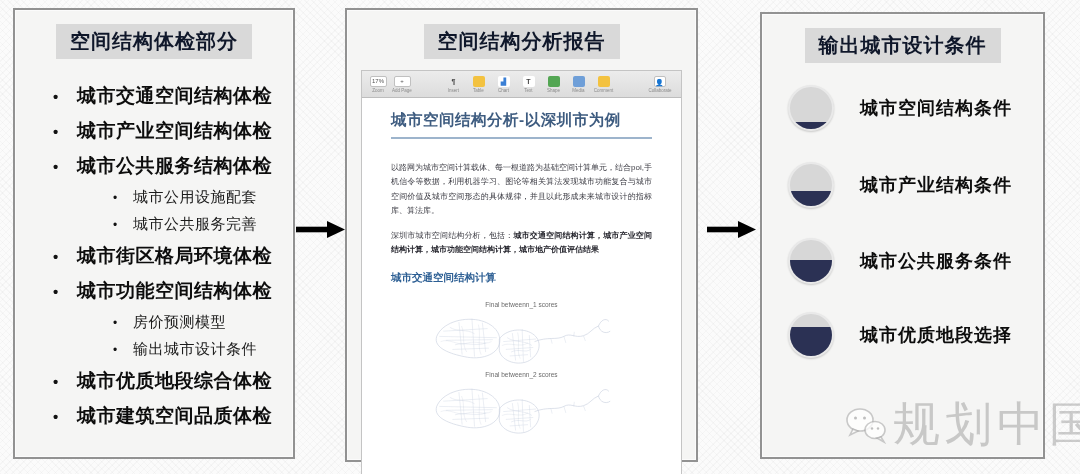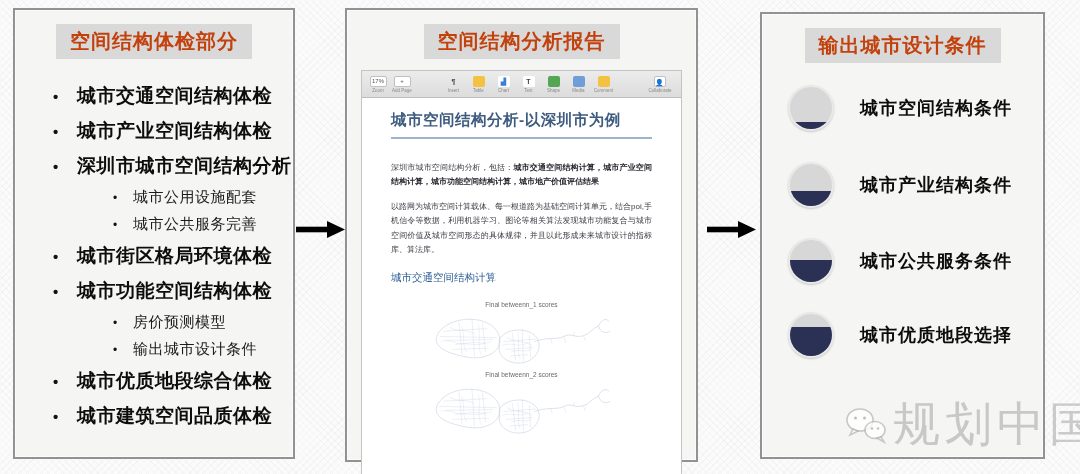--- a/index.html
+++ b/index.html
@@ -19,21 +19,21 @@
     box-shadow:0 0 0 1px rgba(255,255,255,0.6) inset;
   }
   .panel-header {
     display:block;
     margin:14px auto 0;
     width:max-content;
     background:#d9d9d9;
     padding:4px 14px;
     font-size:20px;
     font-weight:bold;
-    color:#c2410c;
+    color:#0f172a;
     letter-spacing:1px;
   }
   
   #left-panel { left:13px; top:8px; width:282px; height:451px; }
   .check-list { list-style:none; margin-top:24px; padding-left:38px; }
   .check-list li { display:flex; align-items:baseline; }
   .check-list .bullet { color:#111; }
   .check-list .lvl1 { font-size:19px; font-weight:bold; color:#0d0d0d; margin:9px 0; letter-spacing:0.5px; }
   .check-list .lvl1 .bullet { font-size:15px; width:24px; flex:0 0 24px; }
   .check-list .lvl2 { font-size:15px; font-weight:normal; color:#1c1c1c; margin:8px 0 8px 60px; letter-spacing:0.5px; }
@@ -69,21 +69,21 @@
   .g-chart { background:#fff; color:#3a7fd5 !important; font-weight:bold; }
   .g-text  { background:#fff; font-weight:bold; }
   .g-shape { background:#53a653; }
   .g-media { background:#6f9fd8; }
   .g-comment { background:#f3c240; }
   .g-collab { background:#fff; border:1px solid #c0c0c0; color:#777 !important; }
   .doc-page { flex:1; background:#ffffff; border-bottom:1px solid #cfcfcf; padding:12px 29px 0; overflow:hidden; }
   .doc-title { font-size:15.5px; font-weight:bold; color:#3e5c80; letter-spacing:0.5px; padding-bottom:6px; border-bottom:2px solid #9db4cc; margin-bottom:22px; white-space:nowrap; }
   .doc-para { font-size:8px; color:#3c3c44; line-height:1.8; text-align:justify; margin-bottom:10px; }
   .doc-para b { color:#26262e; }
-  .doc-section { font-size:10.5px; font-weight:normal; color:#2d5f94; margin:14px 0 16px; }
+  .doc-section { font-size:10.5px; font-weight:bold; color:#2d5f94; margin:14px 0 16px; }
   .fig-caption { font-size:6.5px; color:#6a6a6a; text-align:center; margin:2px 0 1px; }
   .map-figure { display:block; width:255px; height:60px; margin:0 auto; }
   .pages-bottom { height:16px; flex:0 0 16px; background:#e2e2e2; border-top:1px solid #cacaca; }
   
   #right-panel { left:760px; top:12px; width:285px; height:447px; }
   .output-row { position:absolute; left:26px; display:flex; align-items:center; gap:26px; height:48px; }
   .harvey {
     width:46px; height:46px; border-radius:50%;
     background:#d7d7d7; border:2px solid #e9e9e9;
     box-shadow:0 1px 2px rgba(0,0,0,0.18);
@@ -129,21 +129,21 @@
       <li class="lvl1">
           <span class="bullet">•</span>
           <span>城市交通空间结构体检</span>
         </li>
       <li class="lvl1">
           <span class="bullet">•</span>
           <span>城市产业空间结构体检</span>
         </li>
       <li class="lvl1">
           <span class="bullet">•</span>
-          <span>深圳市城市空间结构分析</span>
+          <span>城市公共服务结构体检</span>
         </li>
       <li class="lvl2">
           <span class="bullet">•</span>
           <span>城市公用设施配套</span>
         </li>
       <li class="lvl2">
           <span class="bullet">•</span>
           <span>城市公共服务完善</span>
         </li>
       <li class="lvl1">
@@ -226,22 +226,22 @@
         <div class="tb-group">
           <div class="tb-item" style="width:30px">
             <div class="tb-glyph g-collab">👤</div>
             <div class="tb-label">Collaborate</div>
           </div>
         </div>
       </div>
 
       <div class="doc-page">
         <div class="doc-title">城市空间结构分析-以深圳市为例</div>
+        <p class="doc-para">以路网为城市空间计算载体、每一根道路为基础空间计算单元，结合poi,手机信令等数据，利用机器学习、图论等相关算法发现城市功能复合与城市空间价值及城市空间形态的具体规律，并且以此形成未来城市设计的指标库、算法库。</p>
         <p class="doc-para"><span>深圳市城市空间结构分析，包括：</span><b>城市交通空间结构计算，城市产业空间结构计算，城市功能空间结构计算，城市地产价值评估结果</b></p>
-        <p class="doc-para">以路网为城市空间计算载体、每一根道路为基础空间计算单元，结合poi,手机信令等数据，利用机器学习、图论等相关算法发现城市功能复合与城市空间价值及城市空间形态的具体规律，并且以此形成未来城市设计的指标库、算法库。</p>
         <div class="doc-section">城市交通空间结构计算</div>
         <div class="fig-caption">Final betweenn_1 scores</div>
         <svg class="map-figure" viewBox="0 0 300 92">
             <use href="#mapnet"></use>
           </svg>
         <div class="fig-caption">Final betweenn_2 scores</div>
         <svg class="map-figure" viewBox="0 0 300 92">
             <use href="#mapnet"></use>
           </svg>
       </div>

